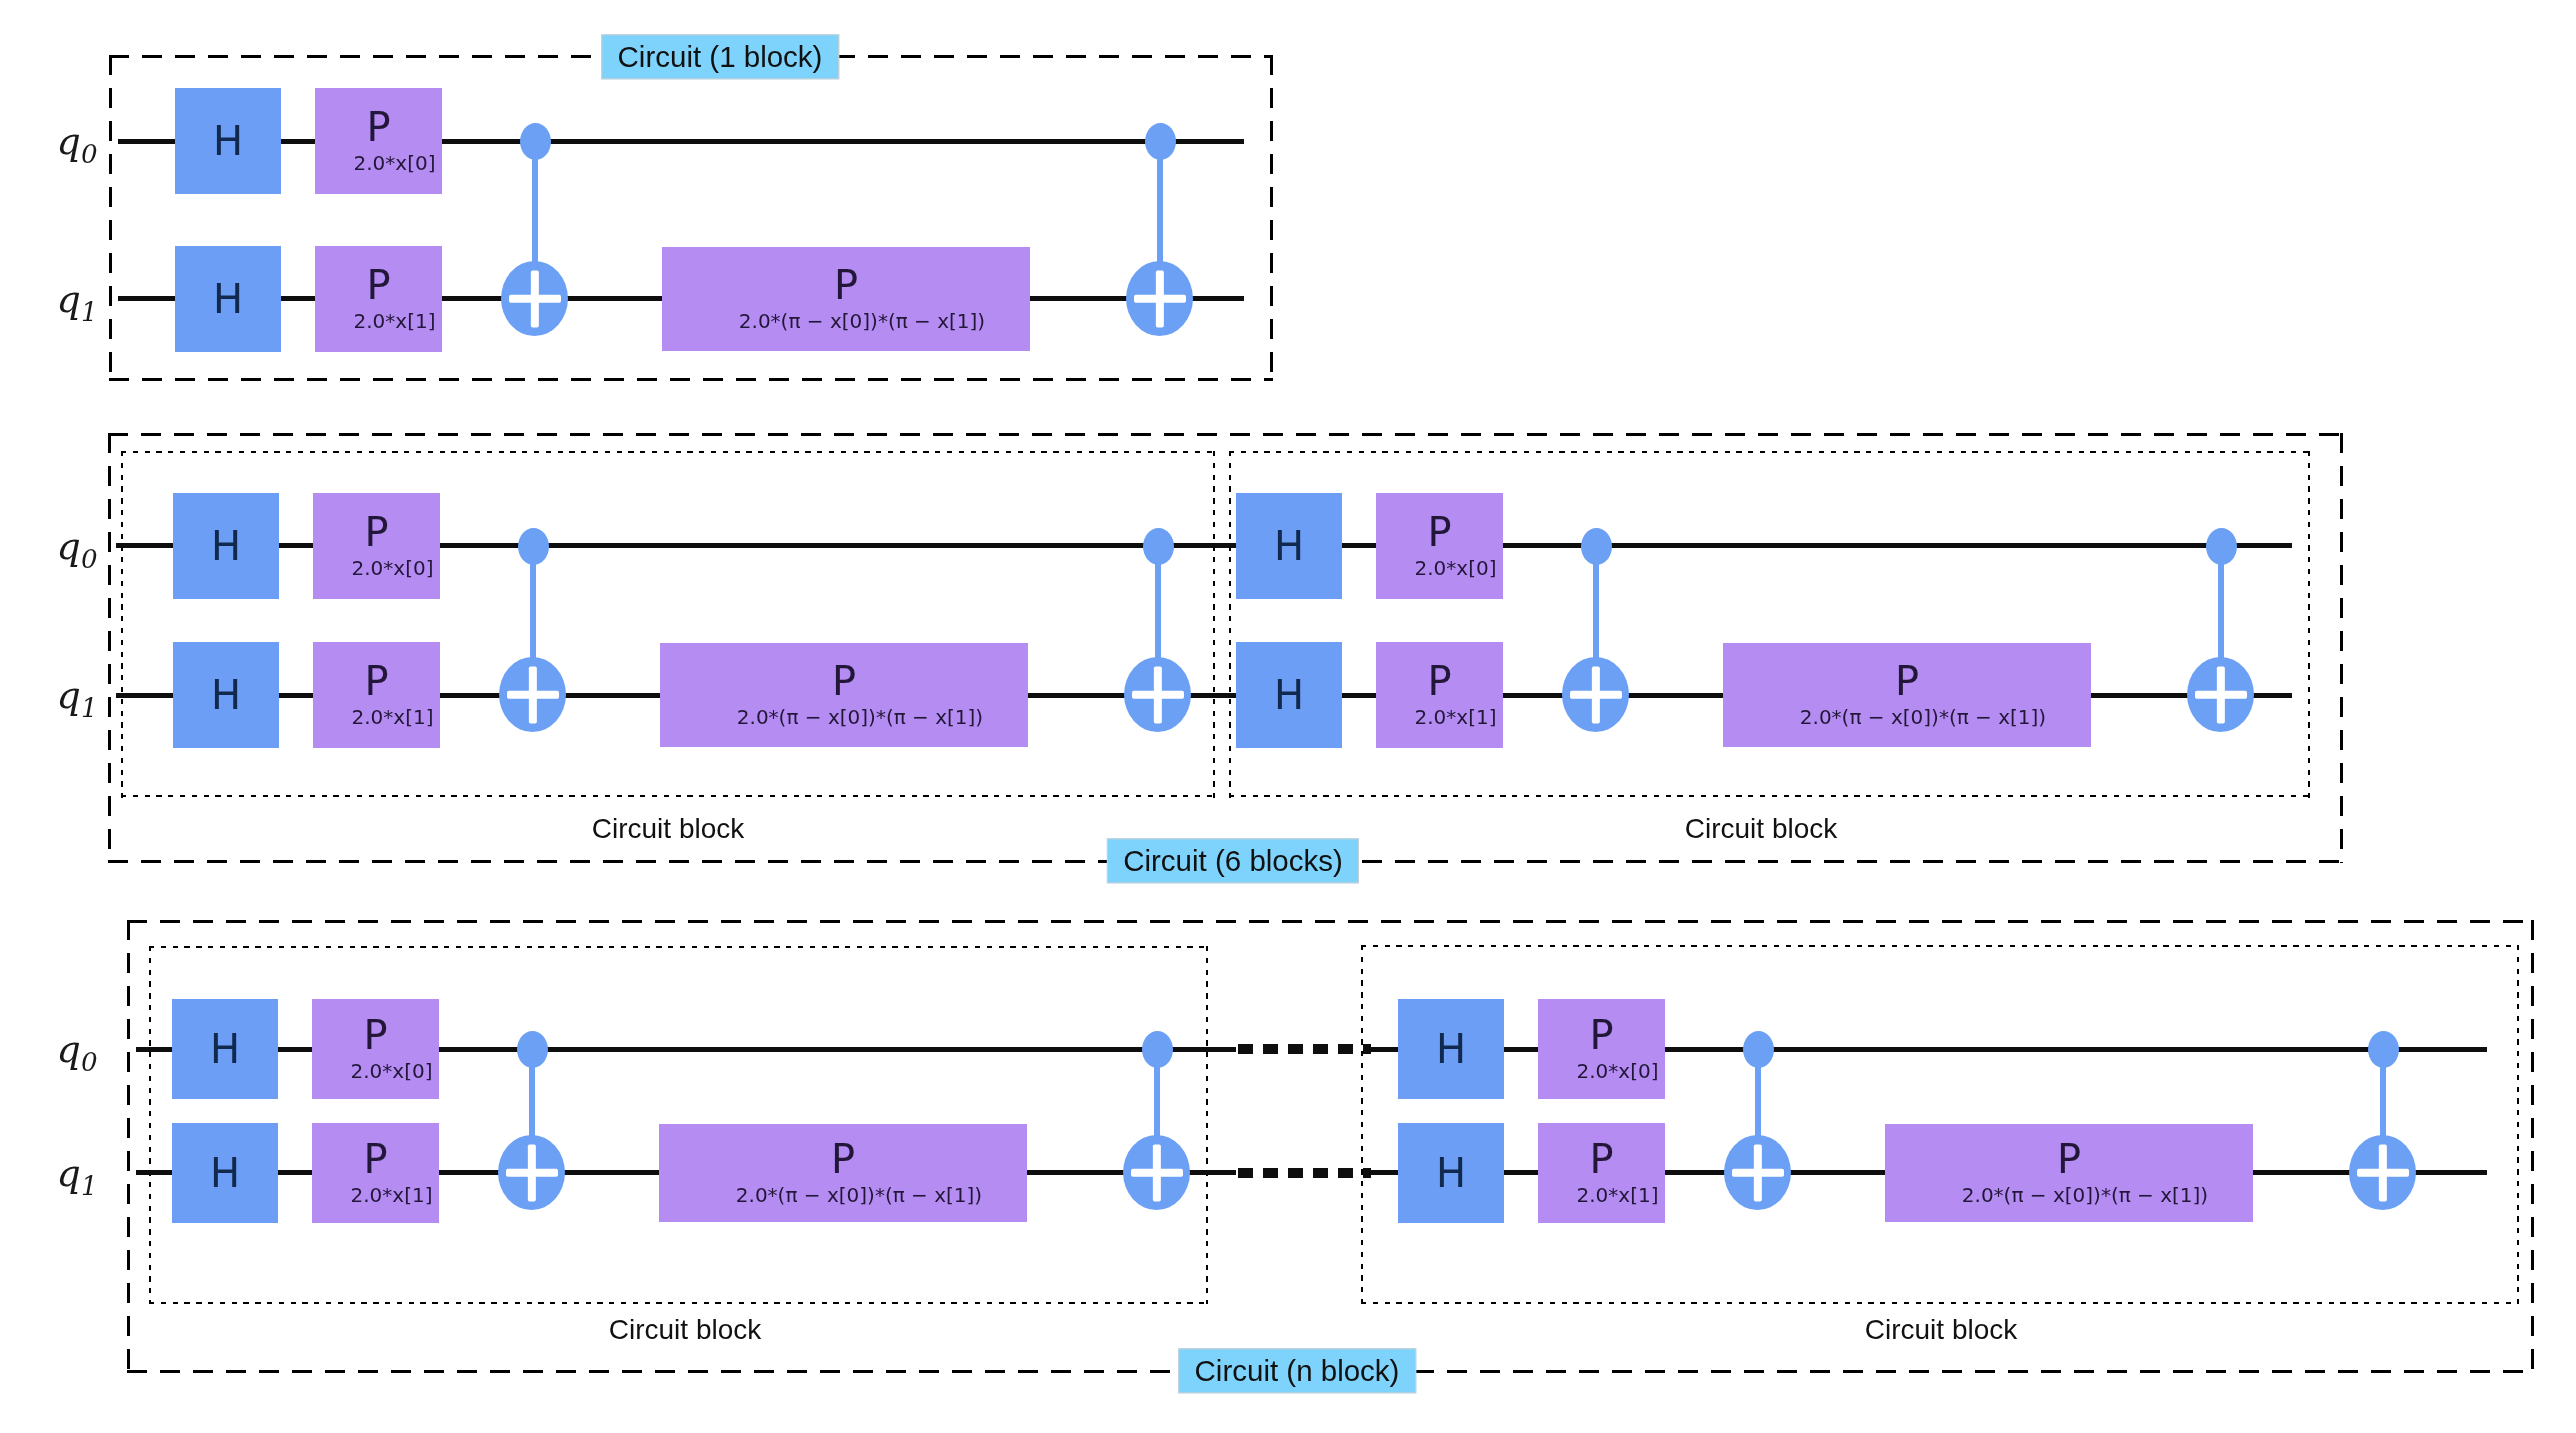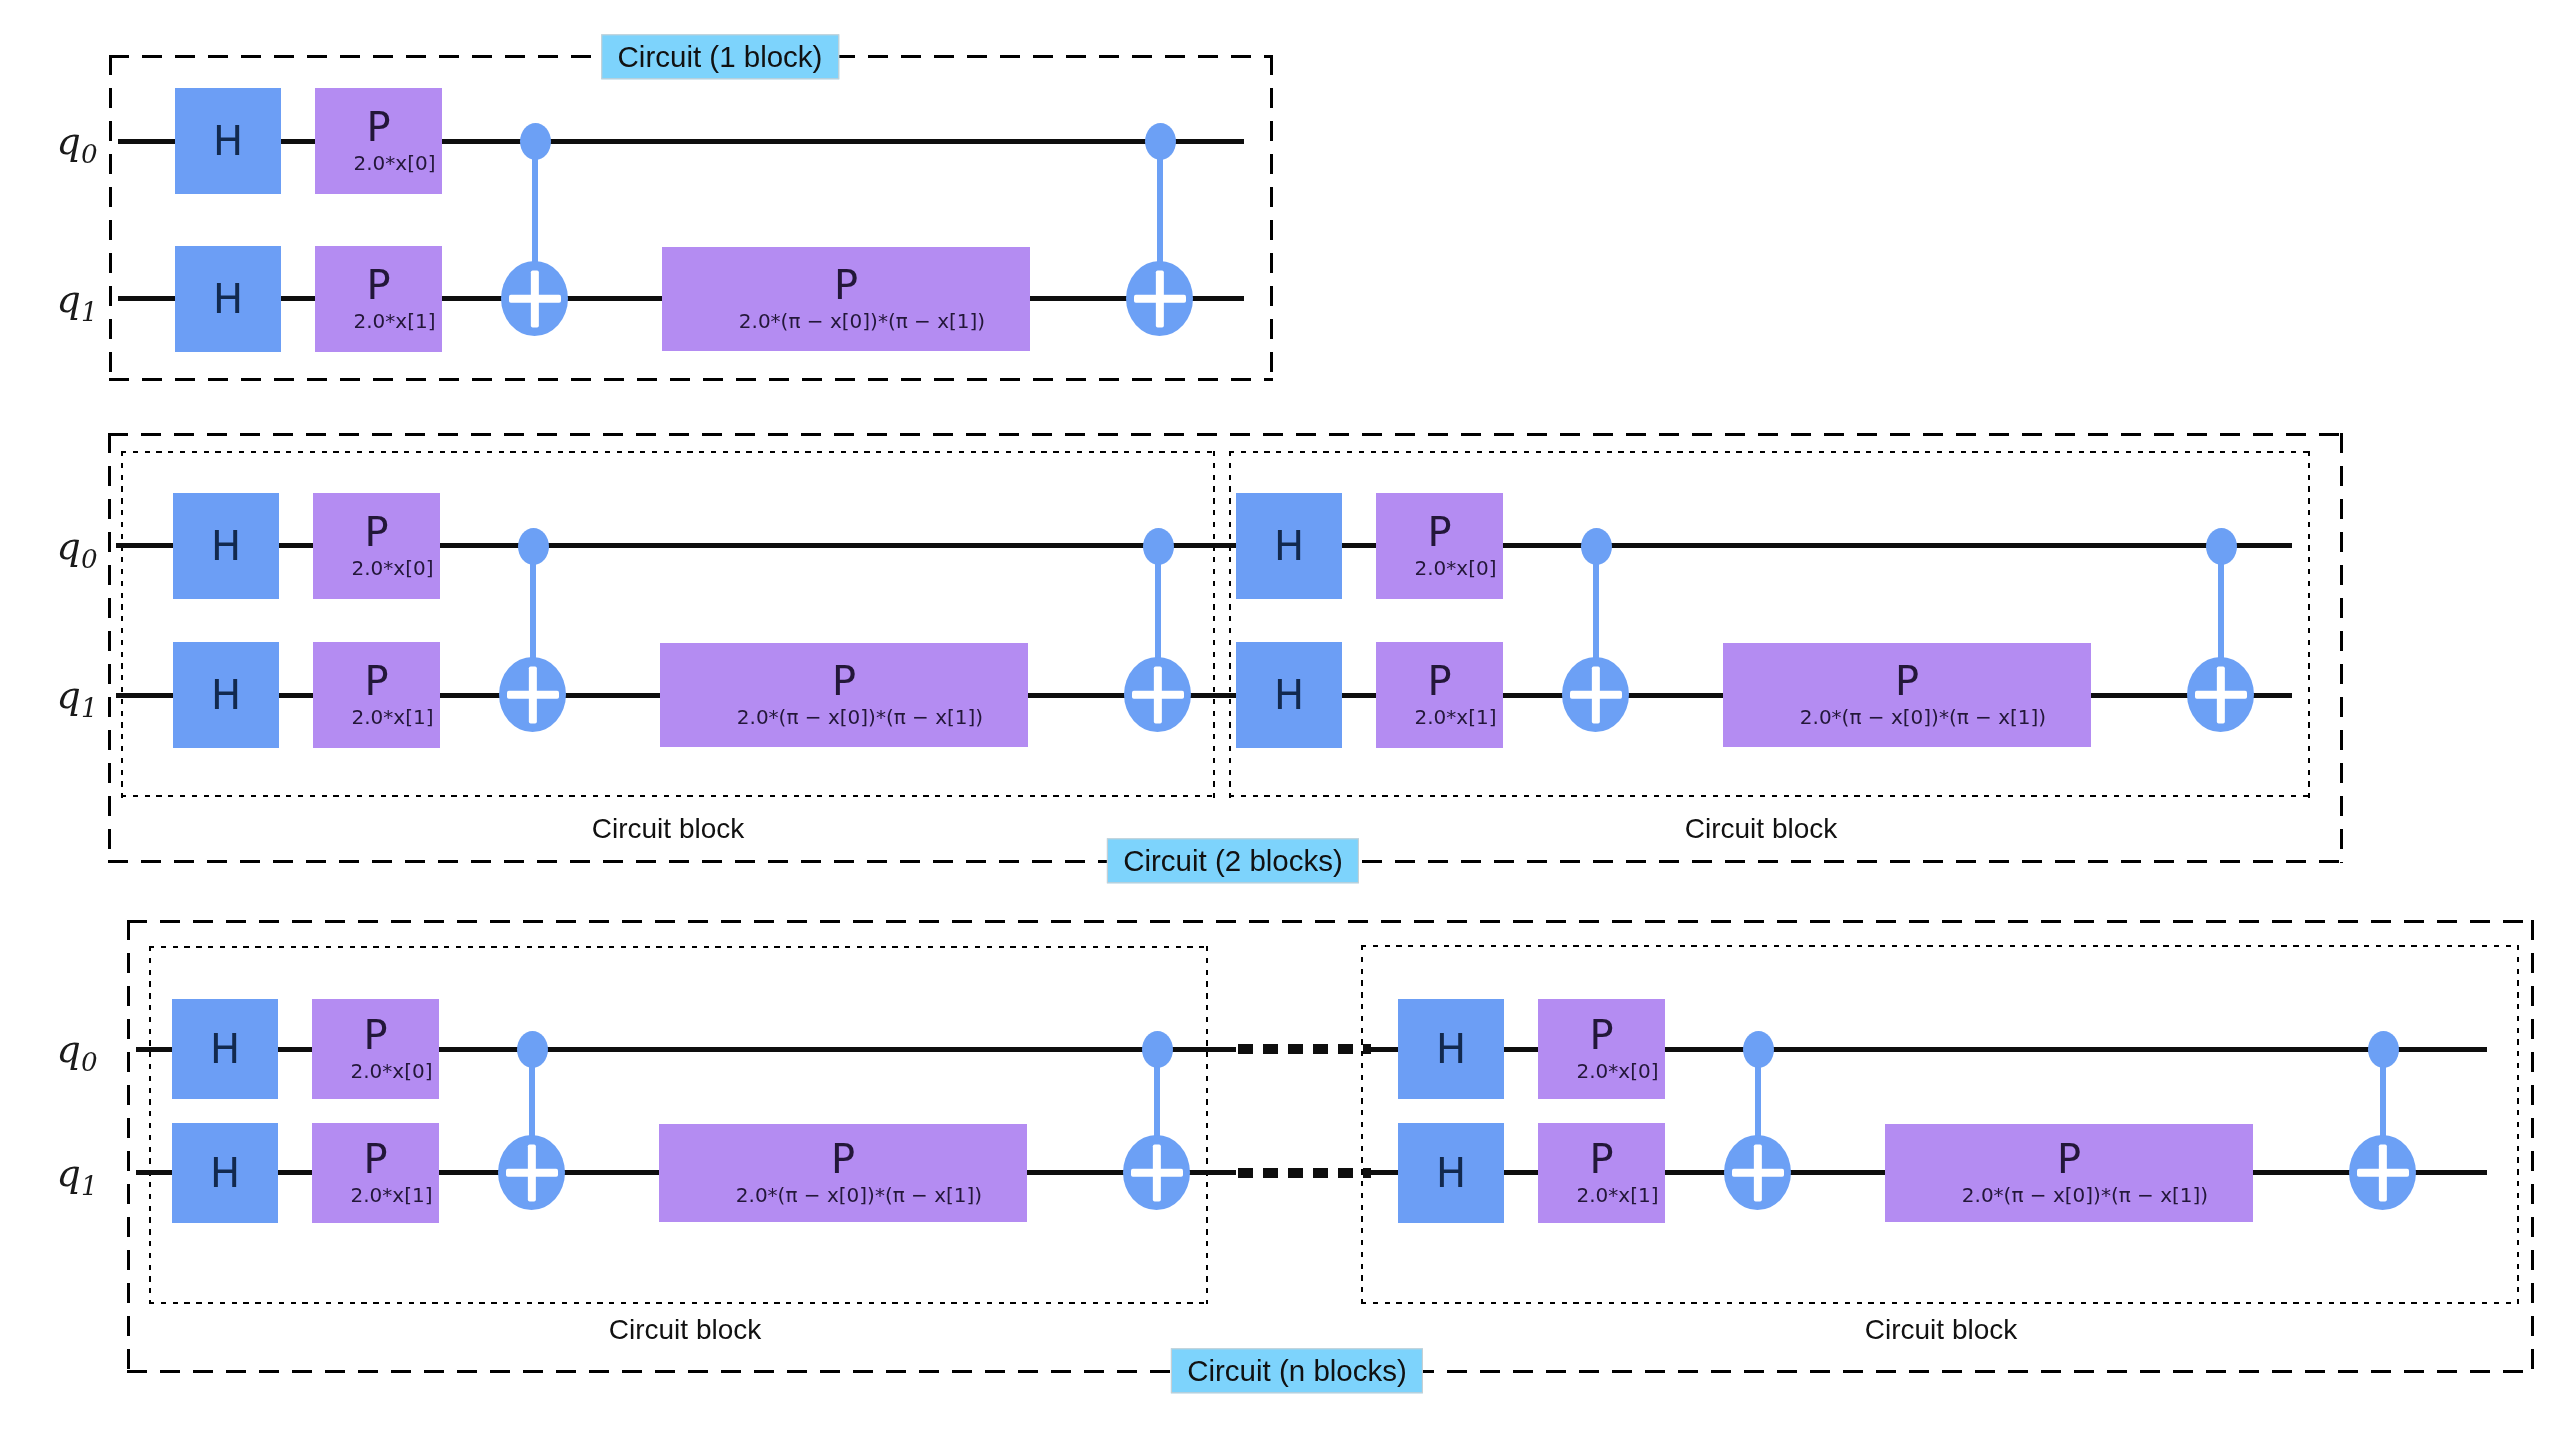--- a/index.html
+++ b/index.html
@@ -177,21 +177,21 @@
         </div>
       <div class="cnot" style="left:1042px">
         <div class="cnline"></div>
         <div class="cnctrl"></div>
         <div class="cntgt"></div>
       </div>
     </div>
 
     <div class="block-label" style="left:668px;top:829px">Circuit block</div>
     <div class="block-label" style="left:1761px;top:829px">Circuit block</div>
-    <div class="panel-title" style="left:1233px;top:861px">Circuit (2 blocks)</div>
+    <div class="panel-title" style="left:1233px;top:861px">Circuit (6 blocks)</div>
   </div>
 
   <div>
     <div class="dash-h" style="left:127px;top:920px;width:2407px"></div>
     <div class="dash-h" style="left:127px;top:1370px;width:2407px"></div>
     <div class="dash-v" style="left:127px;top:920px;height:453px"></div>
     <div class="dash-v" style="left:2531px;top:920px;height:453px"></div>
 
     <div class="dot-h" style="left:149px;top:946px;width:1059px"></div>
     <div class="dot-h" style="left:149px;top:1302px;width:1059px"></div>
@@ -270,17 +270,17 @@
         </div>
       <div class="cnot" style="left:1042px">
         <div class="cnline"></div>
         <div class="cnctrl"></div>
         <div class="cntgt"></div>
       </div>
     </div>
 
     <div class="block-label" style="left:685px;top:1330px">Circuit block</div>
     <div class="block-label" style="left:1941px;top:1330px">Circuit block</div>
-    <div class="panel-title" style="left:1297px;top:1371px">Circuit (n blocks)</div>
+    <div class="panel-title" style="left:1297px;top:1371px">Circuit (n block)</div>
   </div>
 
 </div>
 
 
 </body></html>

